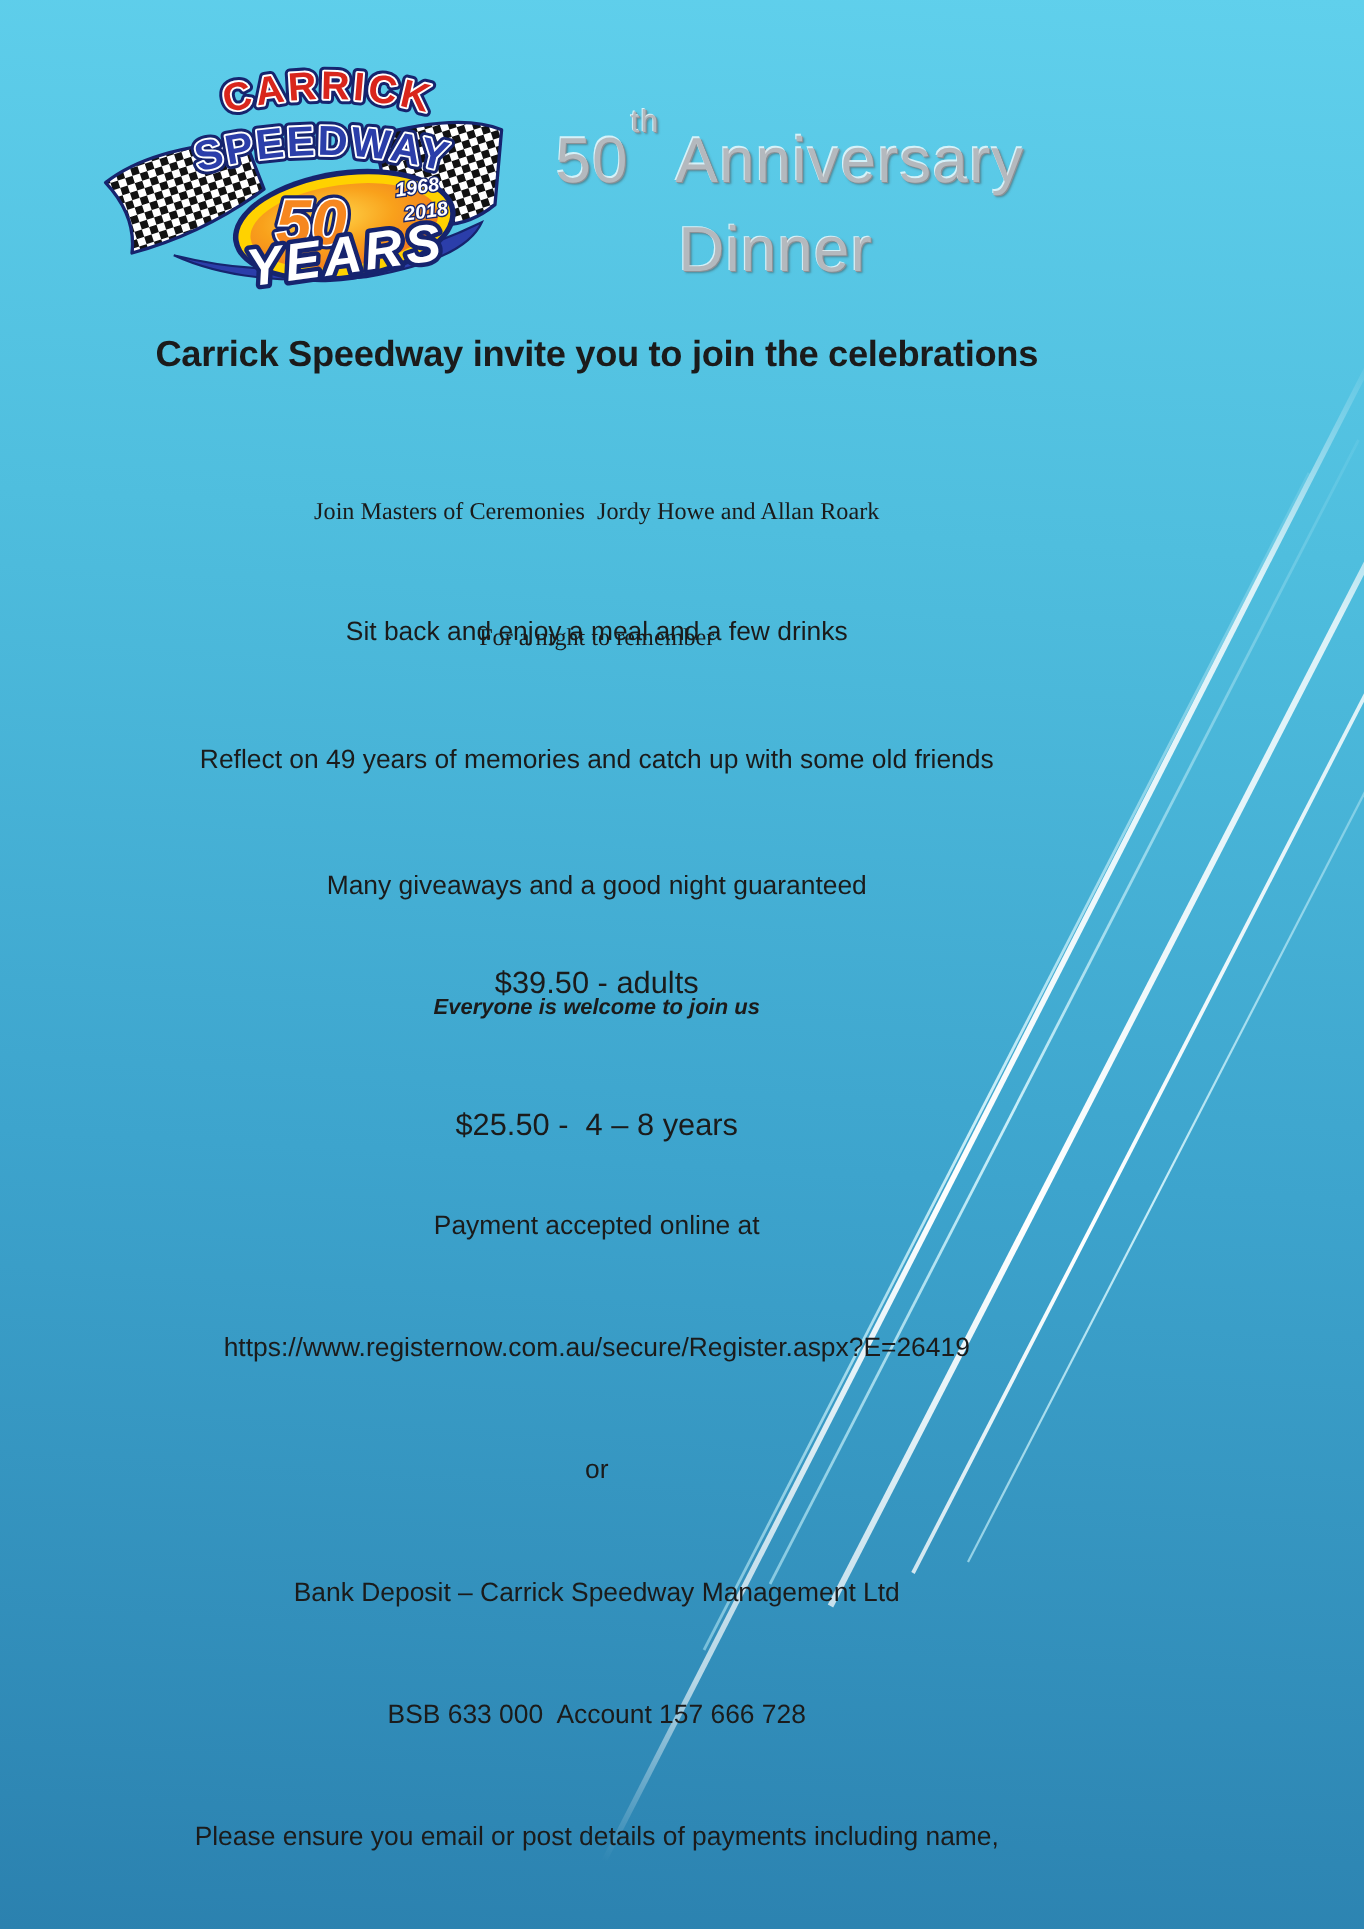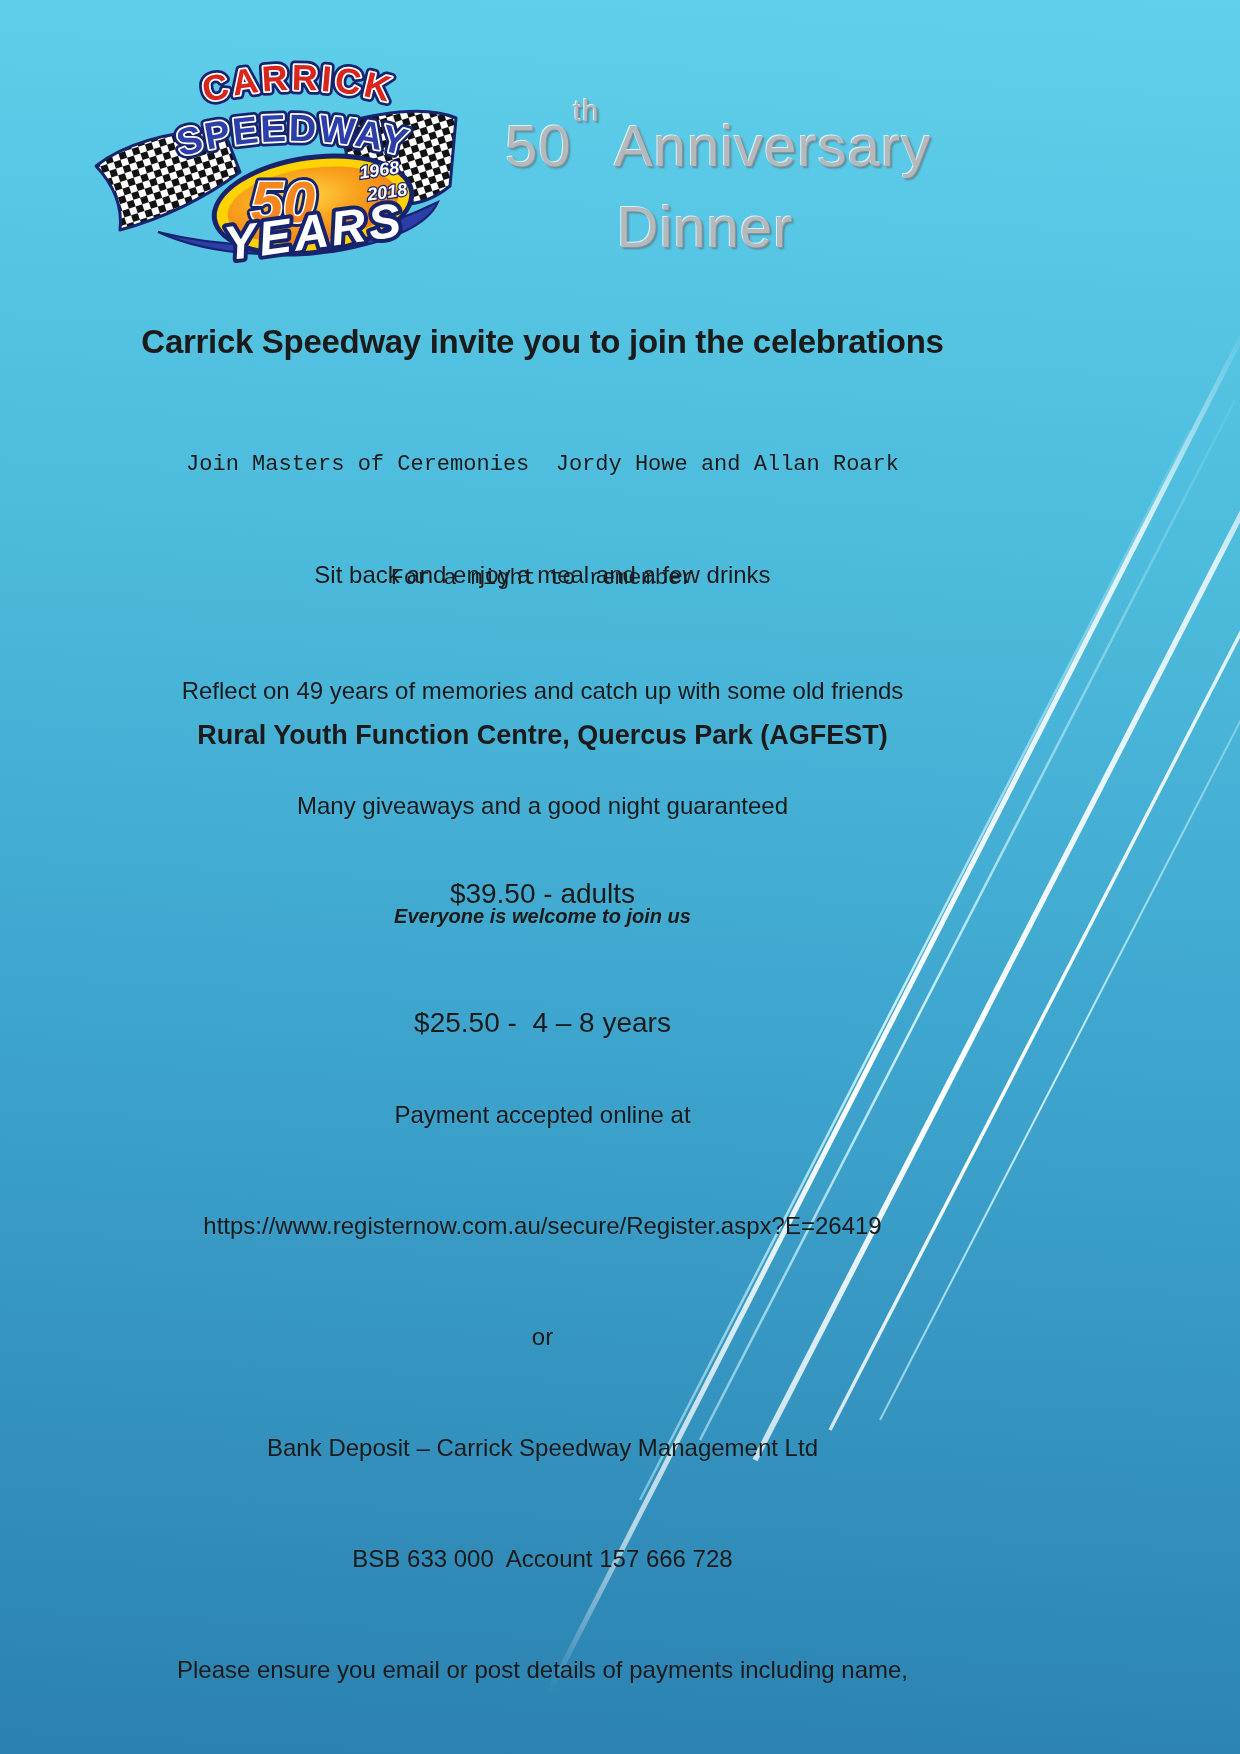--- a/index.html
+++ b/index.html
@@ -19,22 +19,22 @@
     font-size:58px; letter-spacing:1px; font-weight:400;
     color:#b4b9be;
     text-shadow:-1px -1px 0 rgba(255,255,255,0.75), 1px 1px 0 #8c9196, 2px 2px 2px rgba(60,60,60,0.45);
   }
   .title-line2 { margin-top:14px; }
   .title-sup { font-size:0.5em; position:relative; top:-0.85em; margin-left:0.06em; margin-right:0.5em; }
   .col {
     position:absolute; left:0; width:1085px; z-index:3;
     text-align:center; white-space:pre-wrap;
   }
-  .heading { top:303px; font-size:33px; font-weight:bold; letter-spacing:-0.3px;margin-top:20px; }
-  .mc { top:370px; font-size:24px; line-height:38px; font-family:Liberation Mono, monospace; font-size:22px; }
+  .heading { top:303px; font-size:33px; font-weight:bold; letter-spacing:-0.3px; }
+  .mc { top:370px; font-size:24px; line-height:38px; font-family:Liberation Serif, serif; font-size:22px; }
   .body3 { top:479px; font-size:24px; line-height:38.5px; }
   .venue-block { top:617px; font-size:27px; font-weight:bold; line-height:47.5px; }
   .sup-sm { font-size:0.62em; position:relative; top:-0.5em; }
   .prices { top:786px; font-size:28px; line-height:43px; }
   .welcome { top:905px; font-size:20px; font-weight:bold; font-style:italic; }
   .payment { top:1022px; font-size:24px; line-height:37px; }
   .doc-link {
     color:inherit; 
     text-decoration-thickness:2px; text-underline-offset:5px;
     cursor:pointer;
@@ -146,21 +146,20 @@
     <div>For a night to remember</div>
   </div>
 
   <div class="col body3">
     <div>Sit back and enjoy a meal and a few drinks</div>
     <div>Reflect on 49 years of memories and catch up with some old friends</div>
     <div>Many giveaways and a good night guaranteed</div>
   </div>
 
   <div class="col venue-block">
-    <div>Rural Youth Function Centre, Quercus Park (AGFEST)</div>
   </div>
 
   <div class="col prices">
     <div>$39.50 - adults</div>
     <div>$25.50 -  4 – 8 years</div>
   </div>
 
   <div class="col welcome">Everyone is welcome to join us</div>
 
   <div class="col payment">

